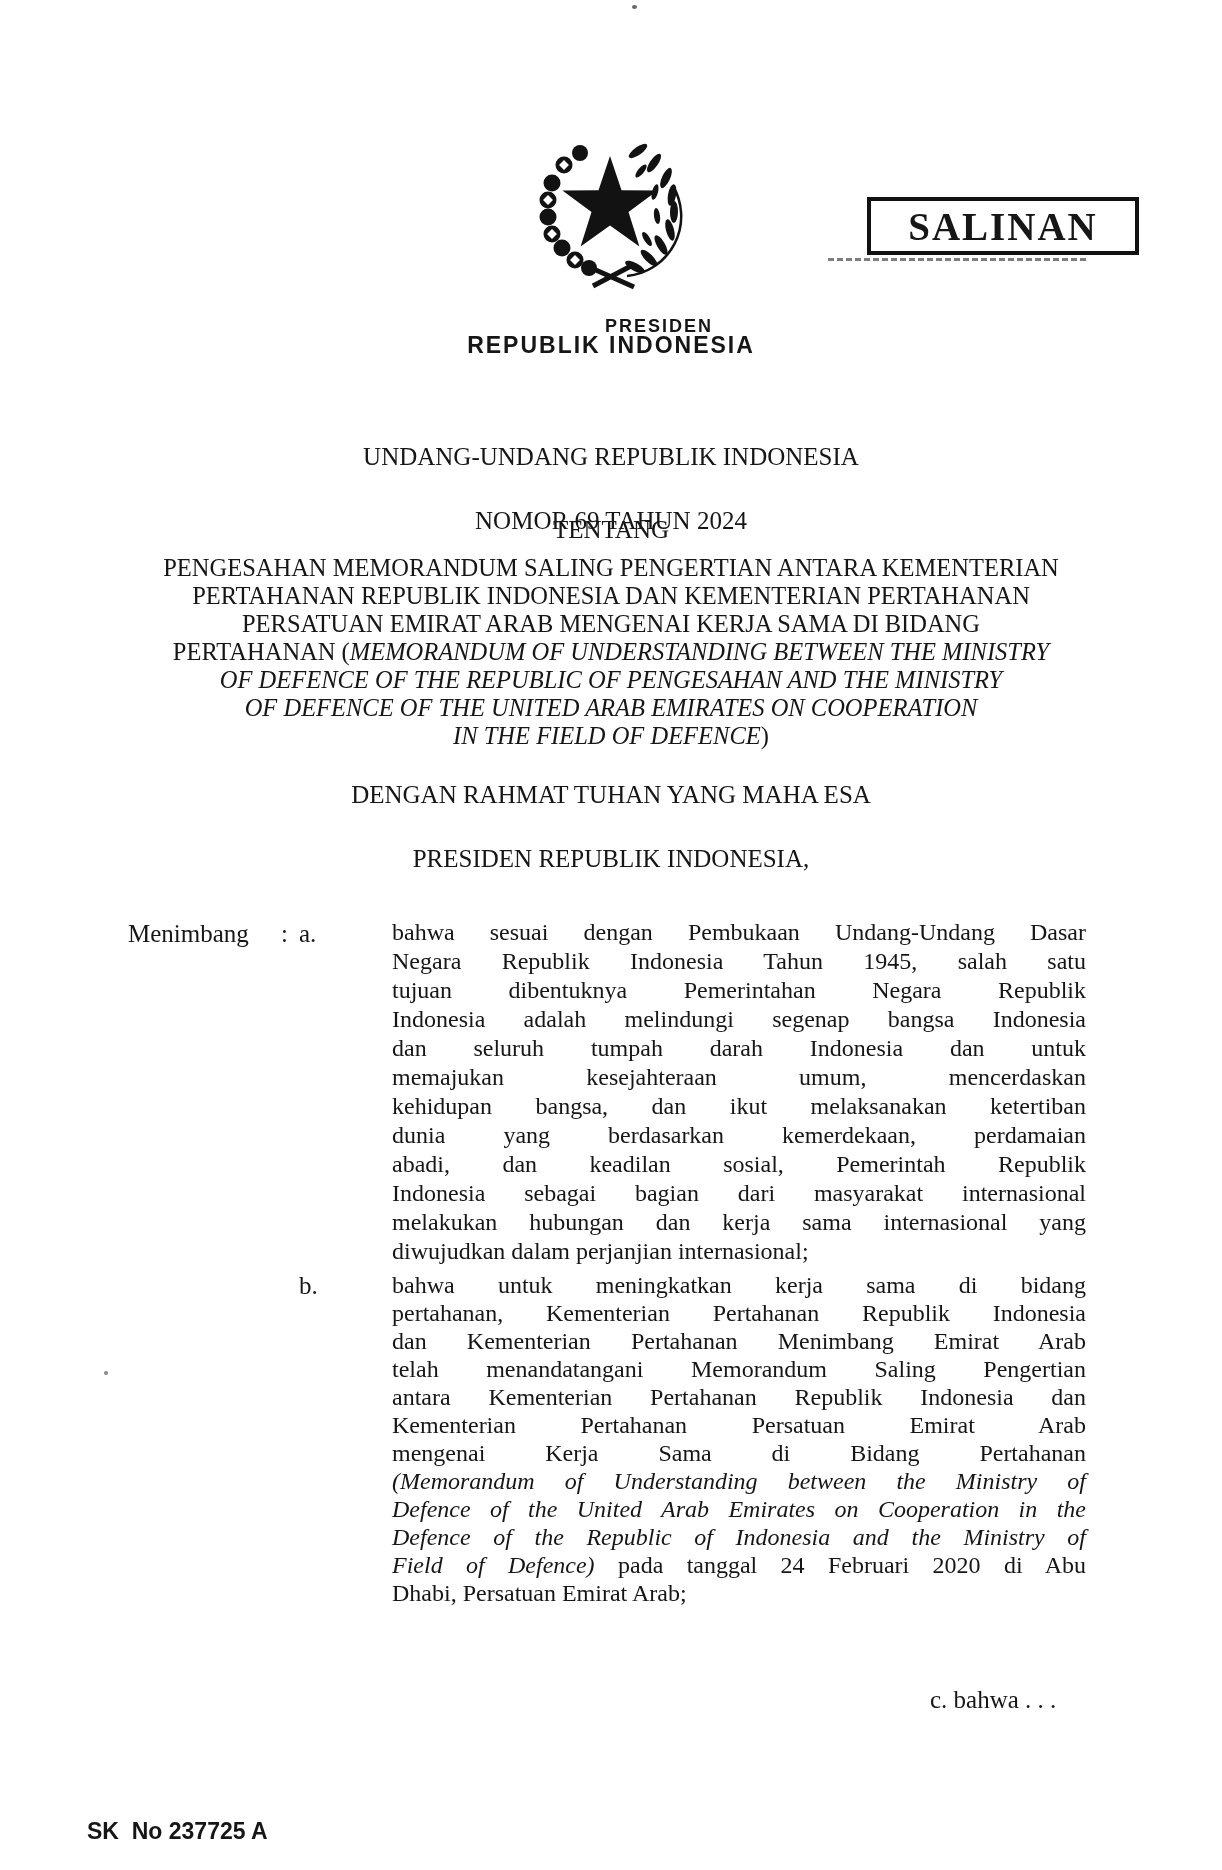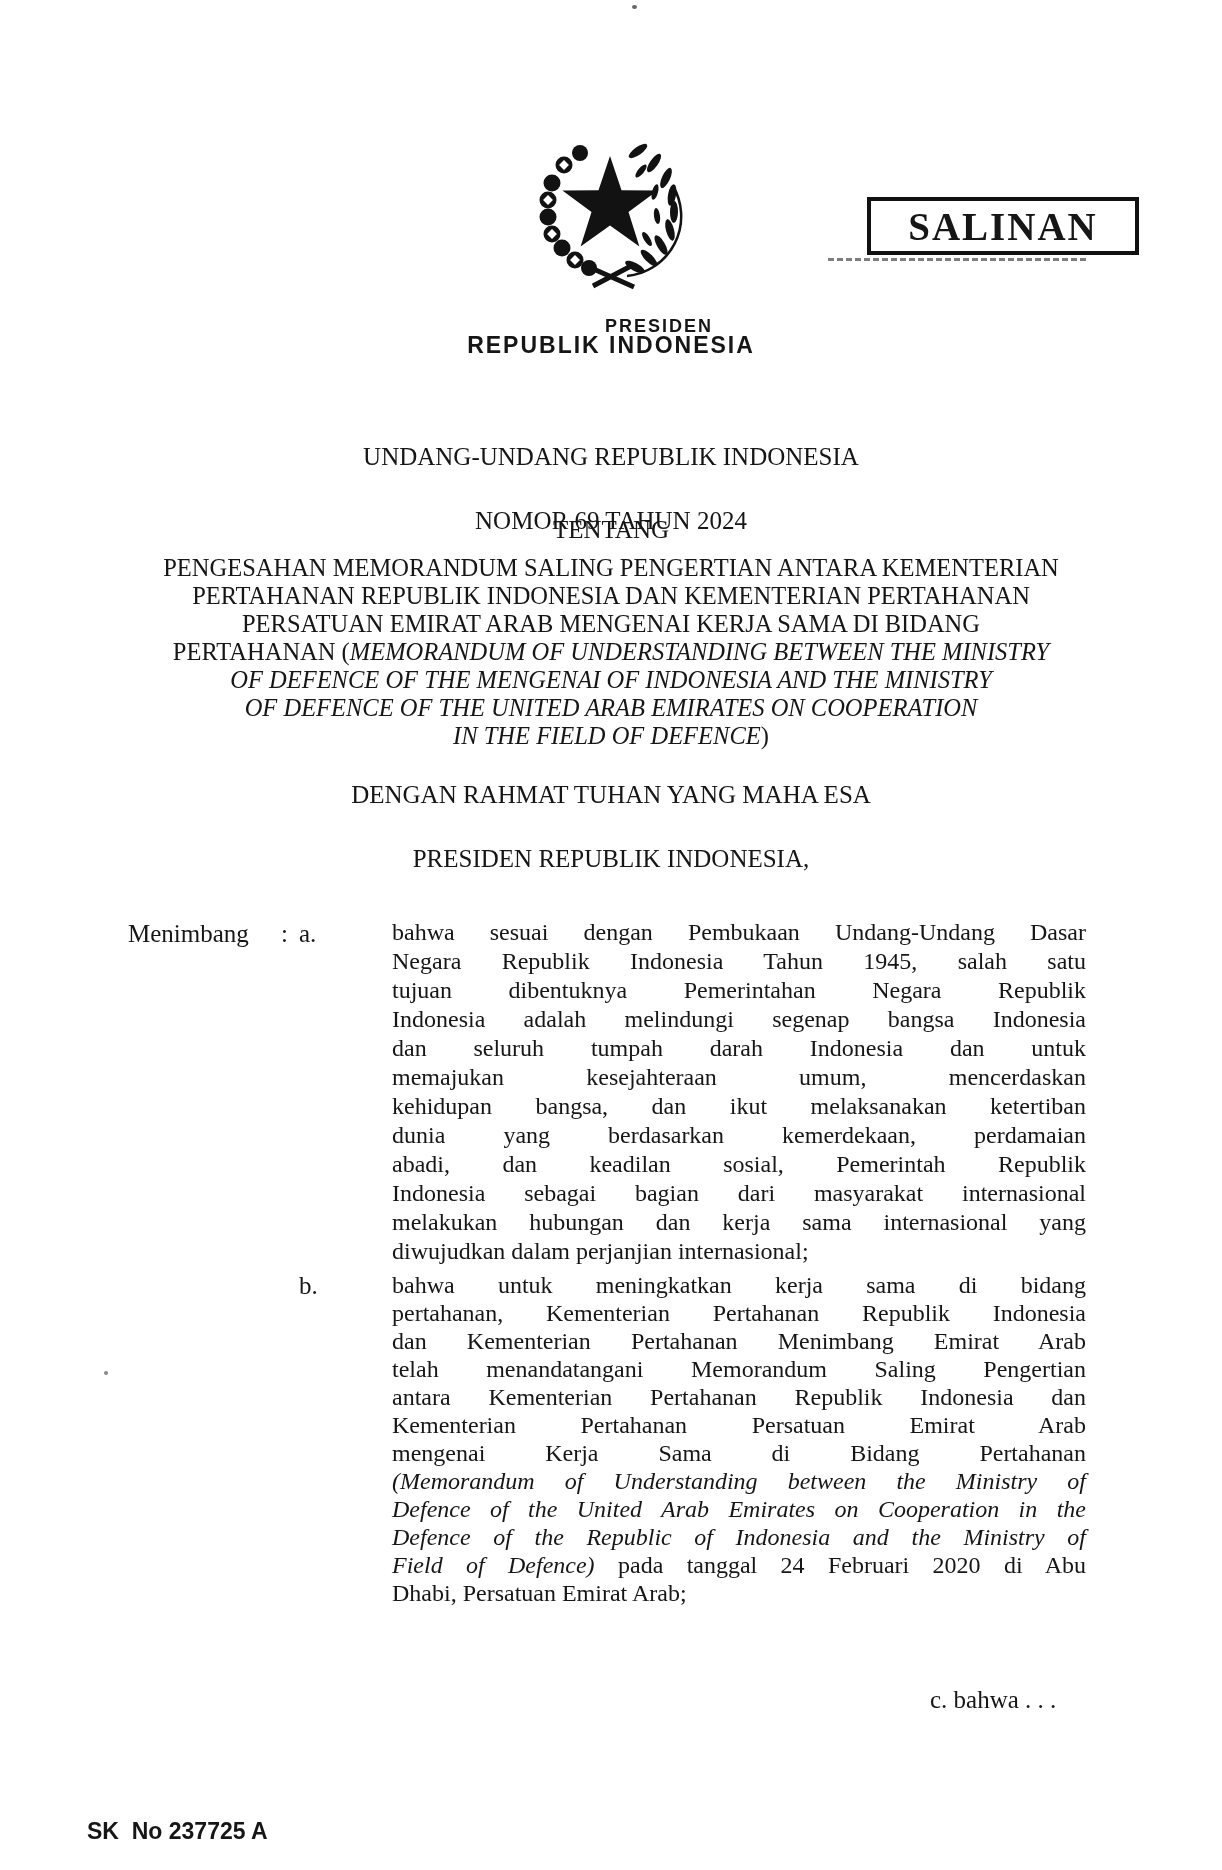--- a/index.html
+++ b/index.html
@@ -128,21 +128,21 @@
 
   <div class="abs centered h-law">UNDANG-UNDANG REPUBLIK INDONESIA</div>
   <div class="abs centered h-number">NOMOR 69 TAHUN 2024</div>
   <div class="abs centered h-tentang">TENTANG</div>
 
   <div class="abs centered subject-block">
       <div class="tline"><span>PENGESAHAN MEMORANDUM SALING PENGERTIAN ANTARA KEMENTERIAN</span></div>
       <div class="tline"><span>PERTAHANAN REPUBLIK INDONESIA DAN KEMENTERIAN PERTAHANAN</span></div>
       <div class="tline"><span>PERSATUAN EMIRAT ARAB MENGENAI KERJA SAMA DI BIDANG</span></div>
       <div class="tline"><span>PERTAHANAN (</span><span class="it">MEMORANDUM OF UNDERSTANDING BETWEEN THE MINISTRY</span></div>
-      <div class="tline"><span class="it">OF DEFENCE OF THE MENGENAI OF INDONESIA AND THE MINISTRY</span></div>
+      <div class="tline"><span class="it">OF DEFENCE OF THE REPUBLIC OF PENGESAHAN AND THE MINISTRY</span></div>
       <div class="tline"><span class="it">OF DEFENCE OF THE UNITED ARAB EMIRATES ON COOPERATION</span></div>
       <div class="tline"><span class="it">IN THE FIELD OF DEFENCE</span><span>)</span></div>
     </div>
 
   <div class="abs centered invocation">DENGAN RAHMAT TUHAN YANG MAHA ESA</div>
   <div class="abs centered authority">PRESIDEN REPUBLIK INDONESIA,</div>
 
   <div class="abs label-menimbang">Menimbang</div>
   <div class="abs colon-menimbang">:</div>
 

